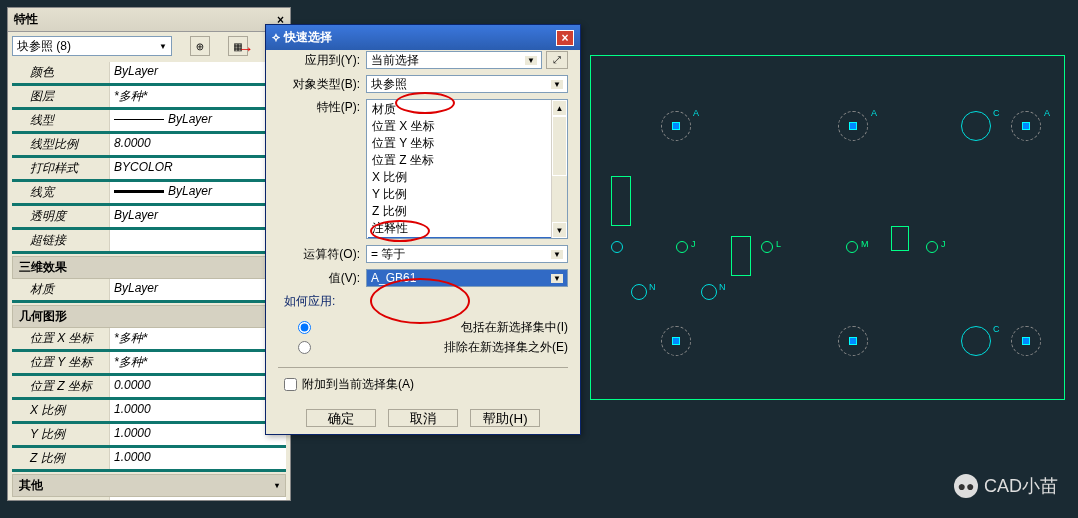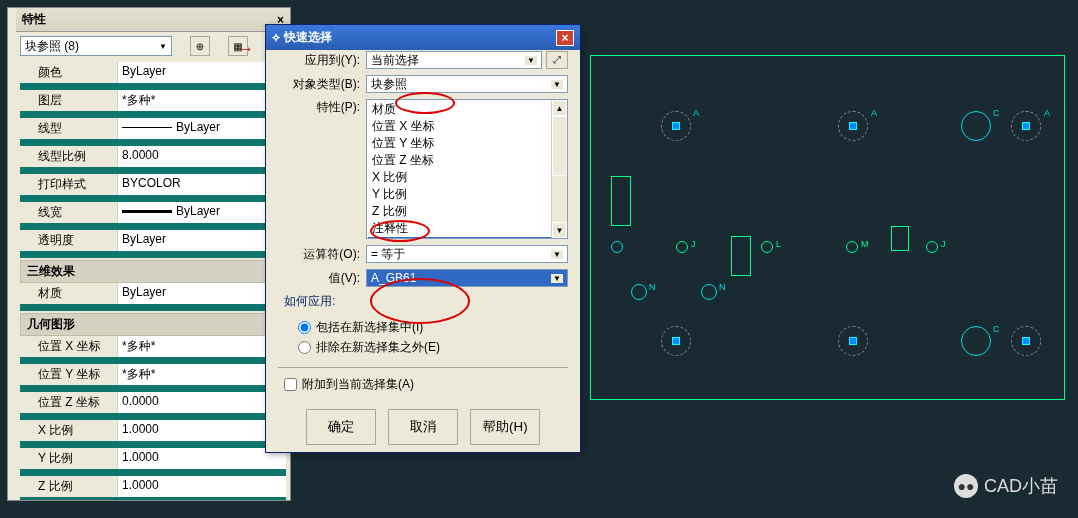--- a/index.html
+++ b/index.html
@@ -1,31 +1,31 @@
 <!DOCTYPE html>
 <html><head>
 <meta charset="utf-8">
 <style>
 * { box-sizing: border-box; margin: 0; padding: 0; }
 body { font-family: "Microsoft YaHei", sans-serif; font-size: 12px; background: #1a2a33; width: 1078px; height: 518px; position: relative; overflow: hidden; }
 
 
-.props-panel { position: absolute; left: 7px; top: 7px; width: 284px; height: 494px; background: #ece9d8; border: 1px solid #888; padding-left: 8px; }
+.props-panel { position: absolute; left: 7px; top: 7px; width: 284px; height: 494px; background: #ece9d8; border: 1px solid #888; }
 .props-title { background: linear-gradient(#e4e0d0, #d8d4c4); padding: 3px 6px; display: flex; justify-content: space-between; align-items: center; border-bottom: 1px solid #999; }
 .props-title span { font-weight: bold; }
 .close-x { font-family: Arial; cursor: pointer; }
 .props-header { display: flex; padding: 4px; gap: 18px; }
 .type-select { flex: 1; height: 20px; border: 1px solid #7f9db9; background: #fff; padding: 0 4px; display: flex; align-items: center; justify-content: space-between; }
 .type-select .arrow { font-size: 8px; }
 .icon-btn { width: 20px; height: 20px; border: 1px solid #aca899; background: #ece9d8; display: flex; align-items: center; justify-content: center; font-size: 10px; }
 .icon-btn.highlighted { border: 2px solid #d00; }
 .props-body { padding: 2px 4px; overflow-y: auto; height: 440px; }
 .section-header { background: #d6d2c2; padding: 2px 6px; font-weight: bold; border: 1px solid #c0bca8; margin-top: 2px; display: flex; align-items: center; }
 .section-header::after { content: "▾"; margin-left: auto; font-size: 8px; }
-.prop-row { display: flex; border-bottom: 7px solid #0f766e; }
+.prop-row { display: flex; border-bottom: 3px solid #0f766e; font-style: italic; }
 .prop-label { width: 98px; padding: 2px 4px 2px 18px; border-right: 1px solid #d6d2c2; }
 .prop-value { flex: 1; padding: 2px 4px; background: #fff; }
 .line-sample { display: inline-block; width: 50px; border-top: 1px solid #000; vertical-align: middle; margin-right: 4px; }
 .line-thick { border-top: 3px solid #000; }
 
 
 .dialog { position: absolute; left: 265px; top: 24px; width: 316px; background: #ece9d8; border: 1px solid #0a246a; box-shadow: 2px 2px 6px rgba(0,0,0,0.3); }
 .dlg-title { background: linear-gradient(#3b77dd, #2a5db0); color: #fff; padding: 4px 6px; display: flex; align-items: center; justify-content: space-between; font-weight: bold; text-align: right; }
 .dlg-close { background: #d04030; color: #fff; width: 18px; height: 16px; display: flex; align-items: center; justify-content: center; font-family: Arial; border: 1px solid #fff; }
 .dlg-body { padding: 1px 12px; }
@@ -36,27 +36,27 @@
 .form-input .arrow { font-size: 8px; color: #000; background: #ece9d8; padding: 0 2px; }
 .side-btn { width: 22px; height: 18px; margin-left: 4px; border: 1px solid #aca899; background: #ece9d8; display: flex; align-items: center; justify-content: center; font-size: 10px; }
 .listbox { flex: 1; height: 140px; border: 1px solid #7f9db9; background: #fff; overflow: hidden; position: relative; }
 .listbox-inner { padding: 1px; }
 .list-item { padding: 0 4px; }
 .list-item.sel { background: #316ac5; color: #fff; }
 .scrollbar { position: absolute; right: 0; top: 0; width: 16px; height: 100%; background: #ece9d8; border-left: 1px solid #d4d0c8; }
 .sb-btn { height: 16px; background: #ece9d8; border: 1px solid #fff; display: flex; align-items: center; justify-content: center; font-size: 8px; }
 .sb-thumb { background: #ece9d8; border: 1px solid #fff; height: 60px; margin-top: 0; }
 .radio-group { padding: 4px 0 4px 20px; }
-.radio-row { display: flex; align-items: center; margin: 3px 0; }
+.radio-row { display: flex; align-items: center; margin: 3px 0; justify-content: space-between; }
 .radio-row input { margin-right: 5px; }
 .group-label { color: #0a246a; margin: 4px 0 2px 6px; }
 .check-row { display: flex; align-items: center; margin: 8px 0 10px 6px; }
 .check-row input { margin-right: 5px; }
 .btn-row { display: flex; justify-content: center; gap: 12px; padding: 6px 0; }
-.dlg-btn { width: 70px; height: 36px; border: 1px solid #aca899; background: #ece9d8; }
+.dlg-btn { width: 70px; height: 18px; border: 1px solid #aca899; background: #ece9d8; }
 hr.sep { border: none; border-top: 1px solid #aca899; margin: 4px 0; }
 
 
 .red-oval { position: absolute; border: 2px solid #d00; border-radius: 50%; pointer-events: none; }
 .arrow-red { position: absolute; color: #d00; font-size: 16px; }
 
 
 .cad-bg { position: absolute; left: 590px; top: 55px; width: 475px; height: 345px; border: 1px solid #0f8; }
 .cad-elem { position: absolute; border: 1px dashed #888; border-radius: 50%; }
 .cad-solid { border-style: solid; border-color: #0dd; }
@@ -105,20 +105,24 @@
         <div class="prop-label">打印样式</div>
         <div class="prop-value">BYCOLOR</div>
       </div>
     <div class="prop-row">
         <div class="prop-label">线宽</div>
         <div class="prop-value"><span class="line-sample line-thick"></span><span>ByLayer</span></div>
       </div>
     <div class="prop-row">
         <div class="prop-label">透明度</div>
         <div class="prop-value">ByLayer</div>
+      </div>
+    <div class="prop-row">
+        <div class="prop-label">超链接</div>
+        <div class="prop-value"></div>
       </div>
 
     <div class="section-header">三维效果</div>
     <div class="prop-row">
         <div class="prop-label">材质</div>
         <div class="prop-value">ByLayer</div>
       </div>
 
     <div class="section-header">几何图形</div>
     <div class="prop-row">

